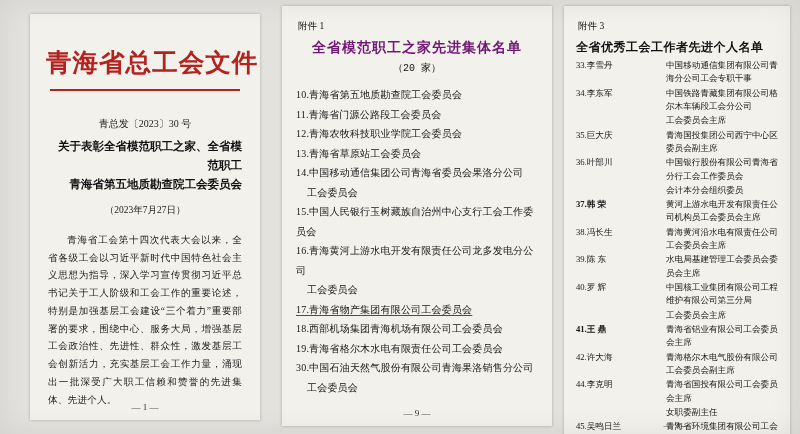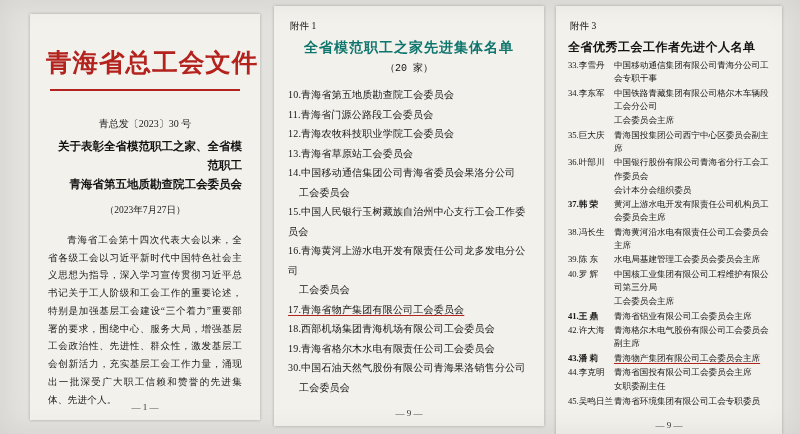--- a/index.html
+++ b/index.html
@@ -23,21 +23,21 @@
     overflow:hidden;
   }
   .page-left{
     width:230px;height:406px;
     margin-top:14px;margin-left:30px;
     padding:16px 18px 10px 18px;
     box-shadow:0 0 3px rgba(0,0,0,.25);
   }
   .page-mid{
     width:270px;height:420px;
-    margin-top:6px;margin-left:14px;
+    margin-top:6px;margin-left:22px;
     padding:10px 14px 10px 14px;
     box-shadow:0 0 3px rgba(0,0,0,.25);
   }
   .page-right{
     width:226px;height:432px;
     margin-top:6px;margin-left:12px;
     padding:10px 12px 10px 12px;
     box-shadow:0 0 3px rgba(0,0,0,.25);
   }
   .masthead{
@@ -93,21 +93,21 @@
   .attach{
     font-size:9.5px;
     color:#111;
     margin:4px 0 6px 2px;
   }
   .list-title{
     text-align:center;
     font-size:14px;
     font-weight:bold;
     letter-spacing:1px;
-    color:#0f766e;
+    color:#701a75;
     margin:6px 0 4px 0;
     font-family:Liberation Serif, serif;
   }
   .list-sub{
     text-align:center;
     font-size:10px;
     color:#111;
     margin-bottom:10px;
     font-family:Liberation Mono, monospace;
   }
@@ -143,21 +143,21 @@
     display:flex;
     font-size:8.6px;
     line-height:1.55;
     color:#171717;
     margin-bottom:1px;
   }
   .r-name{
     flex:0 0 46px;
     white-space:nowrap;
   }
-  .r-desc{ flex:1; }
+  .r-desc{ flex:1;margin-left:44px; }
   .r-row.hl .r-desc{
     text-decoration:underline;
     text-decoration-color:#b3221d;
     text-decoration-thickness:1.2px;
     text-underline-offset:2px;
   }
   .r-row.bold .r-name{ font-weight:bold; }
   .scan-edge{
     position:absolute;top:0;left:0;right:0;bottom:0;
     pointer-events:none;
@@ -254,24 +254,20 @@
           <span class="r-desc">工会委员会主席</span>
         </div>
         <div class="r-row bold">
           <span class="r-name">41.王 鼎</span>
           <span class="r-desc">青海省铝业有限公司工会委员会主席</span>
         </div>
         <div class="r-row">
           <span class="r-name">42.许大海</span>
           <span class="r-desc">青海格尔木电气股份有限公司工会委员会副主席</span>
         </div>
-        <div class="r-row hl bold">
-          <span class="r-name">43.潘 莉</span>
-          <span class="r-desc">青海物产集团有限公司工会委员会主席</span>
-        </div>
         <div class="r-row">
           <span class="r-name">44.李克明</span>
           <span class="r-desc">青海省国投有限公司工会委员会主席</span>
         </div>
         <div class="r-row">
           <span class="r-name"></span>
           <span class="r-desc">女职委副主任</span>
         </div>
         <div class="r-row">
           <span class="r-name">45.吴鸣日兰</span>

